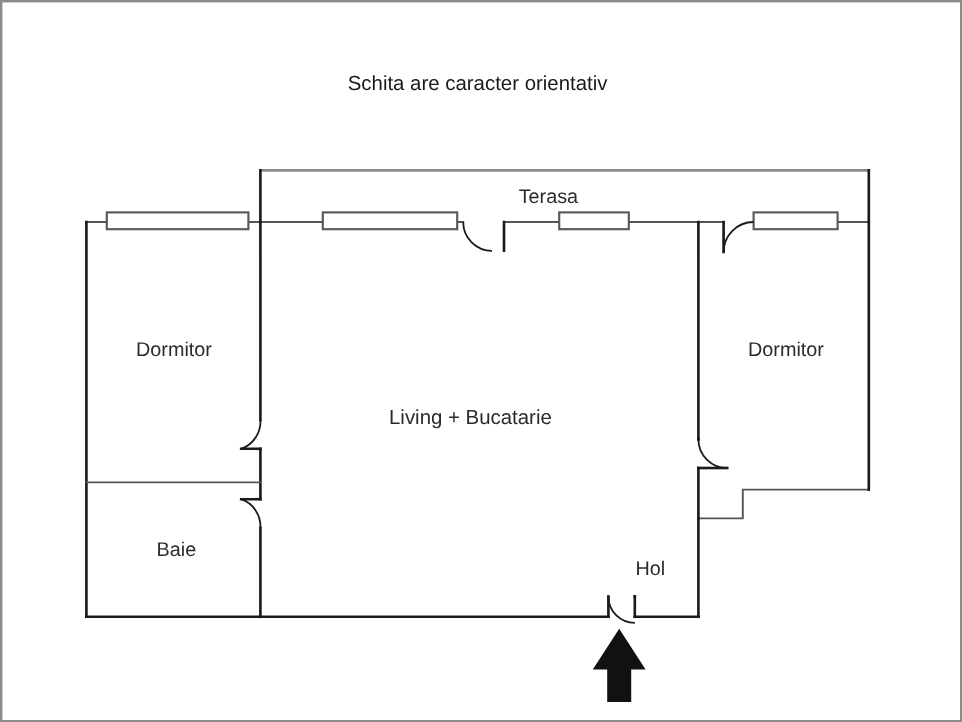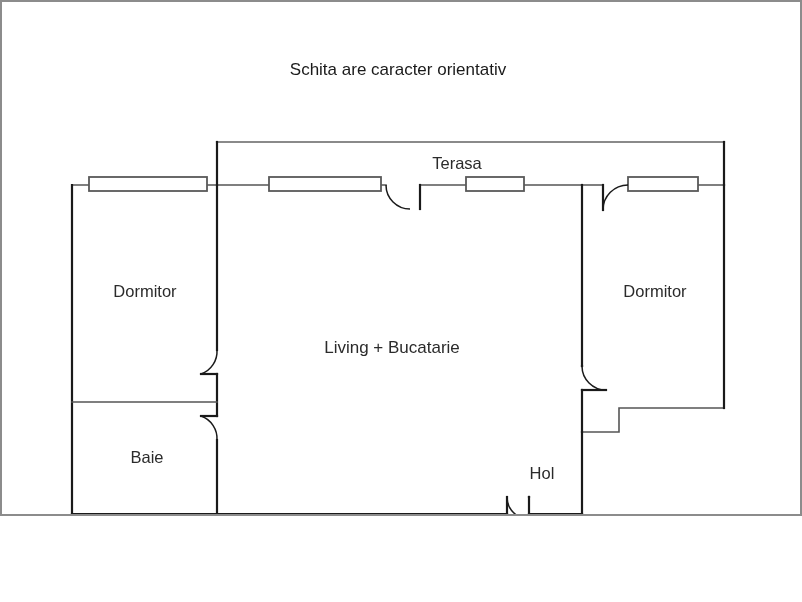--- a/index.html
+++ b/index.html
@@ -7,21 +7,21 @@
     margin: 0;
     padding: 0;
     background: #ffffff;
   }
   body {
     font-family: "Liberation Sans", sans-serif;
   }
   #plan-frame {
     position: relative;
     width: 802px;
-    height: 516px;
+    height: 602px;
     background: #ffffff;
     box-sizing: border-box;
     border: 2px solid #8c8c8c;
     overflow: hidden;
   }
   #plan-svg {
     position: absolute;
     left: 0;
     top: 0;
     width: 802px;

